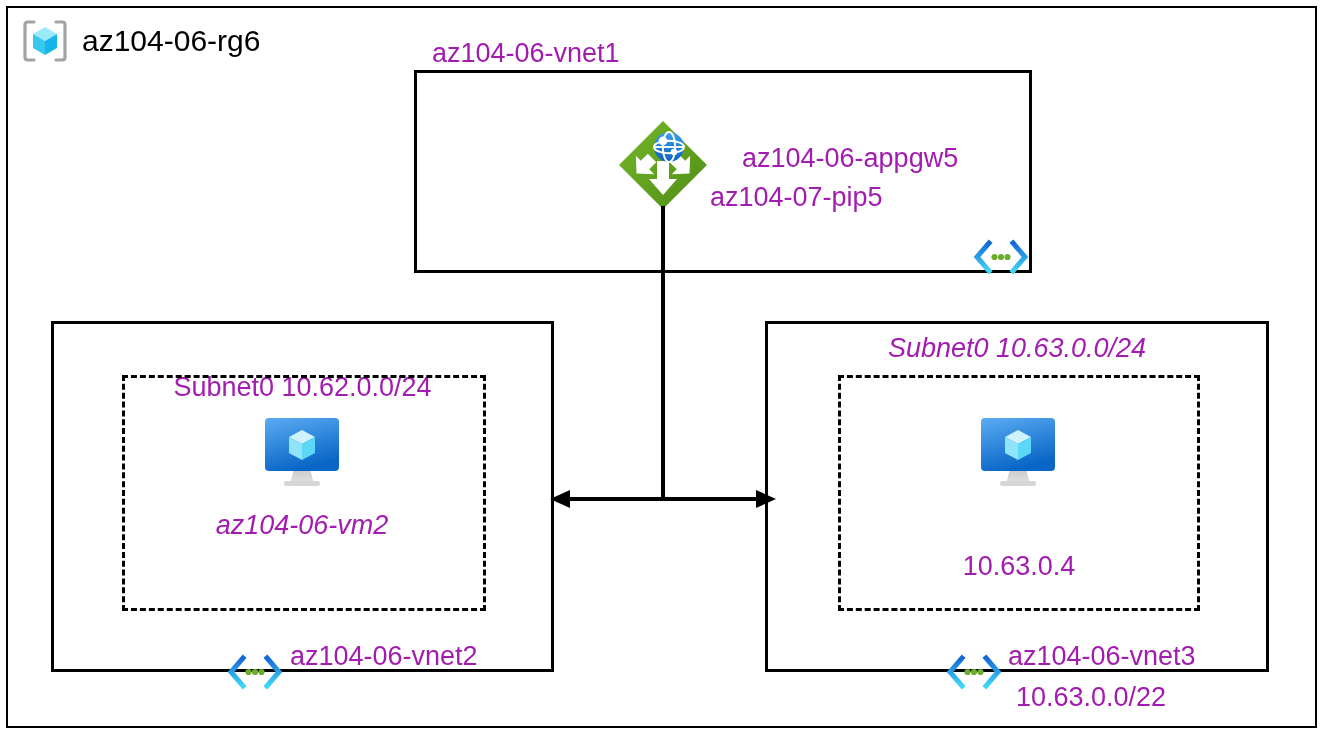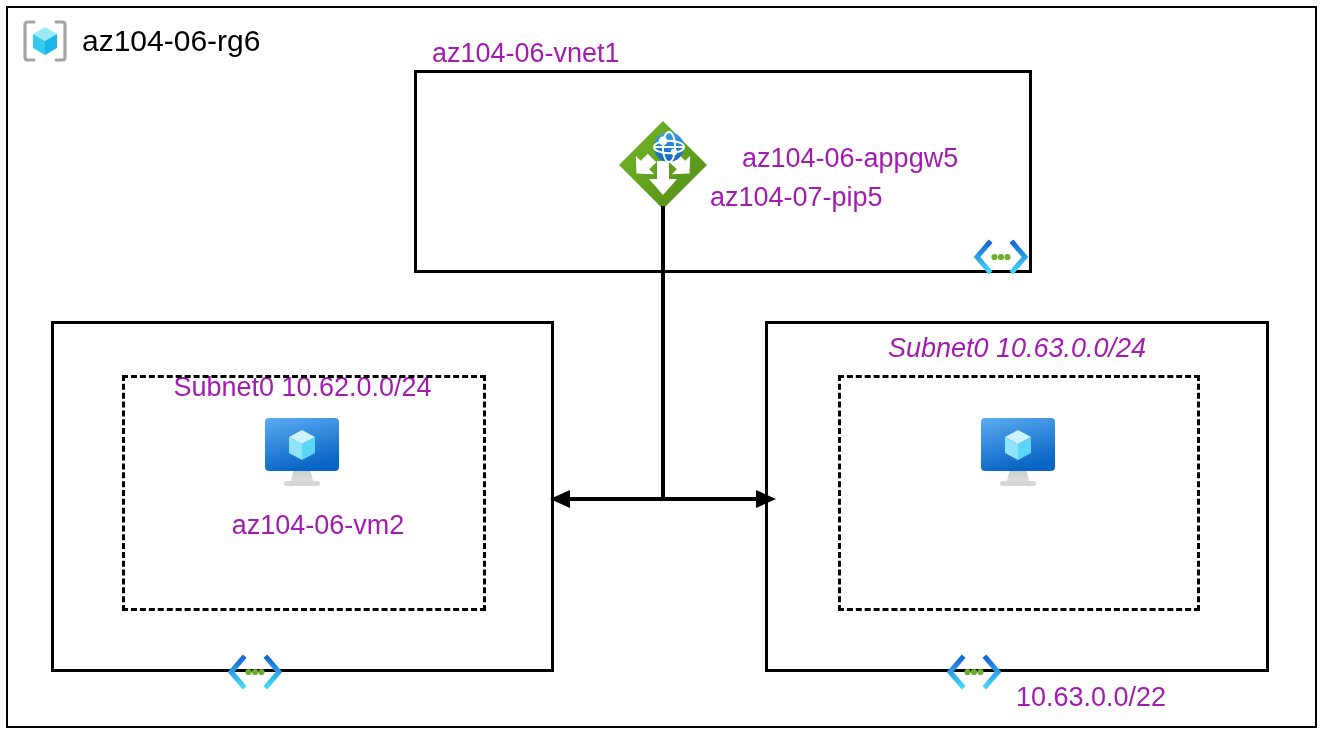--- a/index.html
+++ b/index.html
@@ -232,39 +232,40 @@
       <rect x="6" y="3" width="74" height="53" rx="4" fill="url(#vmGrad2)"></rect>
 
       <path d="M43 15 L56 22 L43 29 L30 22 Z" fill="#CFF3FD"></path>
 
       <path d="M30 22 L43 29 L43 45 L30 38 Z" fill="#8FE4FA"></path>
 
       <path d="M56 22 L56 38 L43 45 L43 29 Z" fill="#5BD8F8"></path>
     </svg>
   </span>
 
-  <div class="txt center" style="left:136px; top:508px; width:364px;">az104-06-vm2</div>
+  <div class="txt center" style="left:120px; top:508px; width:364px;font-style:italic;">az104-06-vm2</div>
 
 
   <span class="vnet-icon" style="left:228px; top:655px;">
     <svg width="54" height="34" viewBox="0 0 54 34">
       <defs>
         <linearGradient id="vgrad2" x1="0" y1="0" x2="0" y2="1">
           <stop offset="0%" stop-color="#1468D8"></stop>
           <stop offset="100%" stop-color="#41D6F5"></stop>
         </linearGradient>
       </defs>
       <path d="M15 3 L3 17 L15 31" fill="none" stroke="url(#vgrad2)" stroke-width="5" stroke-linecap="square"></path>
       <path d="M39 3 L51 17 L39 31" fill="none" stroke="url(#vgrad2)" stroke-width="5" stroke-linecap="square"></path>
       <circle cx="20.5" cy="17" r="3.1" fill="#6CAE2B"></circle>
       <circle cx="27" cy="17" r="3.1" fill="#6CAE2B"></circle>
       <circle cx="33.5" cy="17" r="3.1" fill="#6CAE2B"></circle>
     </svg>
   </span>
 
+  <div class="txt" style="left:290px; top:639px;">az104-06-vnet2</div>
 
 
   <div class="netbox" style="left:765px; top:321px; width:504px; height:351px;"></div>
 
   <div class="txt center" style="left:765px; top:331px; width:504px;font-style:italic;">Subnet0 10.63.0.0/24</div>
 
   <div class="subnet-box" style="left:838px; top:375px; width:362px; height:236px;"></div>
 
   <span class="vm-icon" style="left:975px; top:415px;">
     <svg width="86" height="76" viewBox="0 0 86 76">
@@ -281,33 +282,35 @@
       <path d="M35 54 L51 54 L55 69 L31 69 Z" fill="url(#standGrad3)"></path>
       <rect x="25" y="66" width="36" height="5" rx="2.5" fill="#D6D6D6"></rect>
       <rect x="6" y="3" width="74" height="53" rx="4" fill="url(#vmGrad3)"></rect>
       <path d="M43 15 L56 22 L43 29 L30 22 Z" fill="#CFF3FD"></path>
       <path d="M30 22 L43 29 L43 45 L30 38 Z" fill="#8FE4FA"></path>
       <path d="M56 22 L56 38 L43 45 L43 29 Z" fill="#5BD8F8"></path>
     </svg>
   </span>
 
 
+  <div class="txt center" style="left:838px; top:549px; width:362px;">10.63.0.4</div>
 
   <span class="vnet-icon" style="left:947px; top:655px;">
     <svg width="54" height="34" viewBox="0 0 54 34">
       <defs>
         <linearGradient id="vgrad3" x1="0" y1="0" x2="0" y2="1">
           <stop offset="0%" stop-color="#1468D8"></stop>
           <stop offset="100%" stop-color="#41D6F5"></stop>
         </linearGradient>
       </defs>
       <path d="M15 3 L3 17 L15 31" fill="none" stroke="url(#vgrad3)" stroke-width="5" stroke-linecap="square"></path>
       <path d="M39 3 L51 17 L39 31" fill="none" stroke="url(#vgrad3)" stroke-width="5" stroke-linecap="square"></path>
       <circle cx="20.5" cy="17" r="3.1" fill="#6CAE2B"></circle>
       <circle cx="27" cy="17" r="3.1" fill="#6CAE2B"></circle>
       <circle cx="33.5" cy="17" r="3.1" fill="#6CAE2B"></circle>
     </svg>
   </span>
 
+  <div class="txt" style="left:1008px; top:639px;">az104-06-vnet3</div>
 
   <div class="txt" style="left:1016px; top:680px;">10.63.0.0/22</div>
 
 </div>
 
 </body></html>

